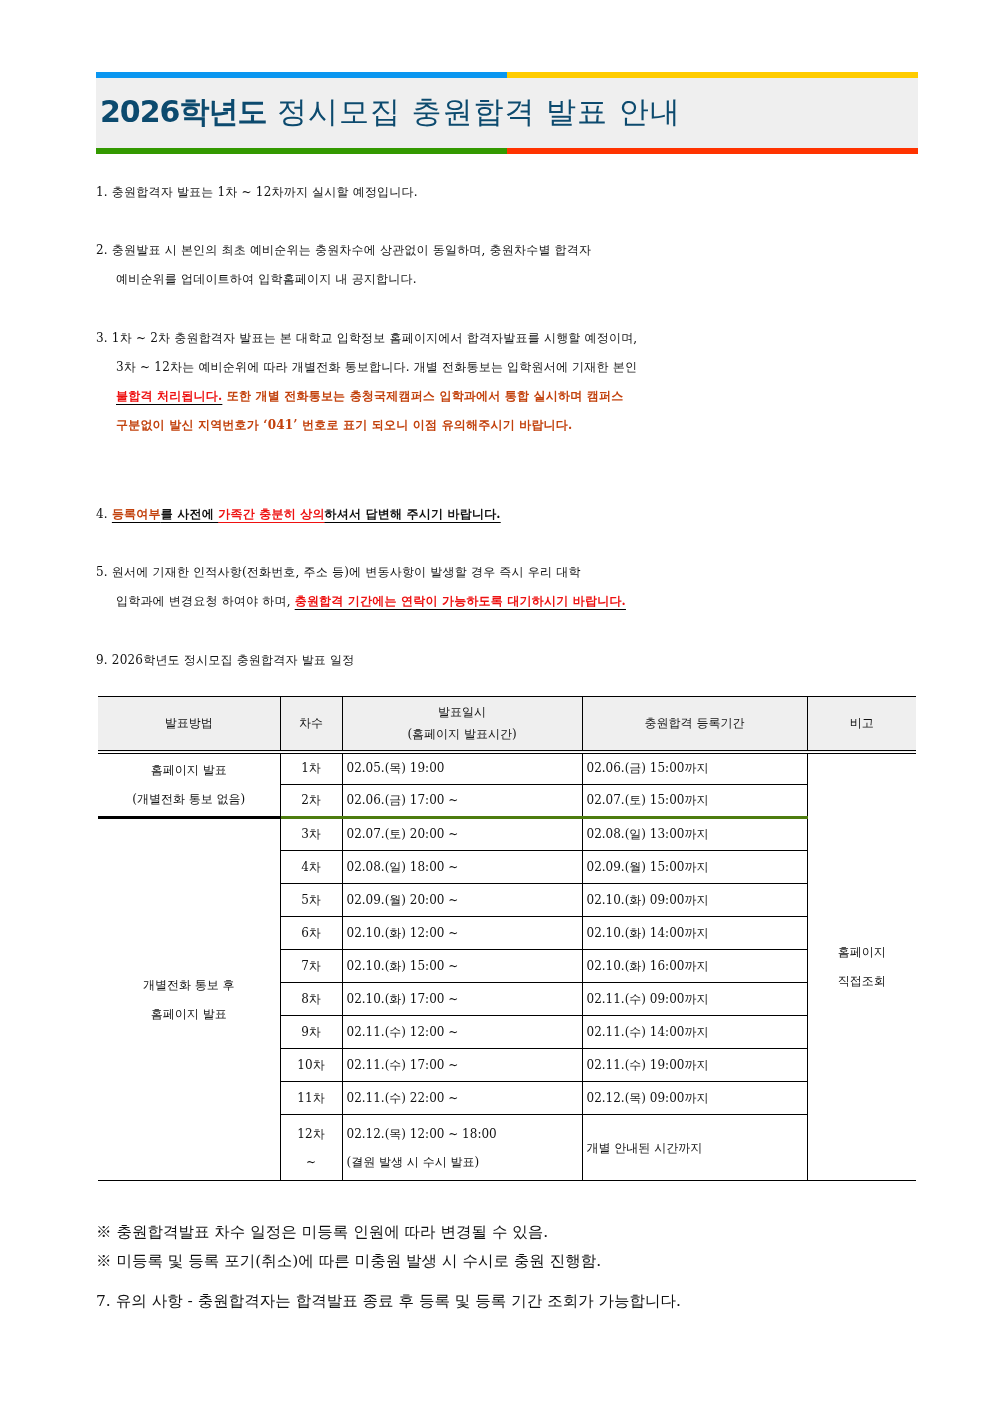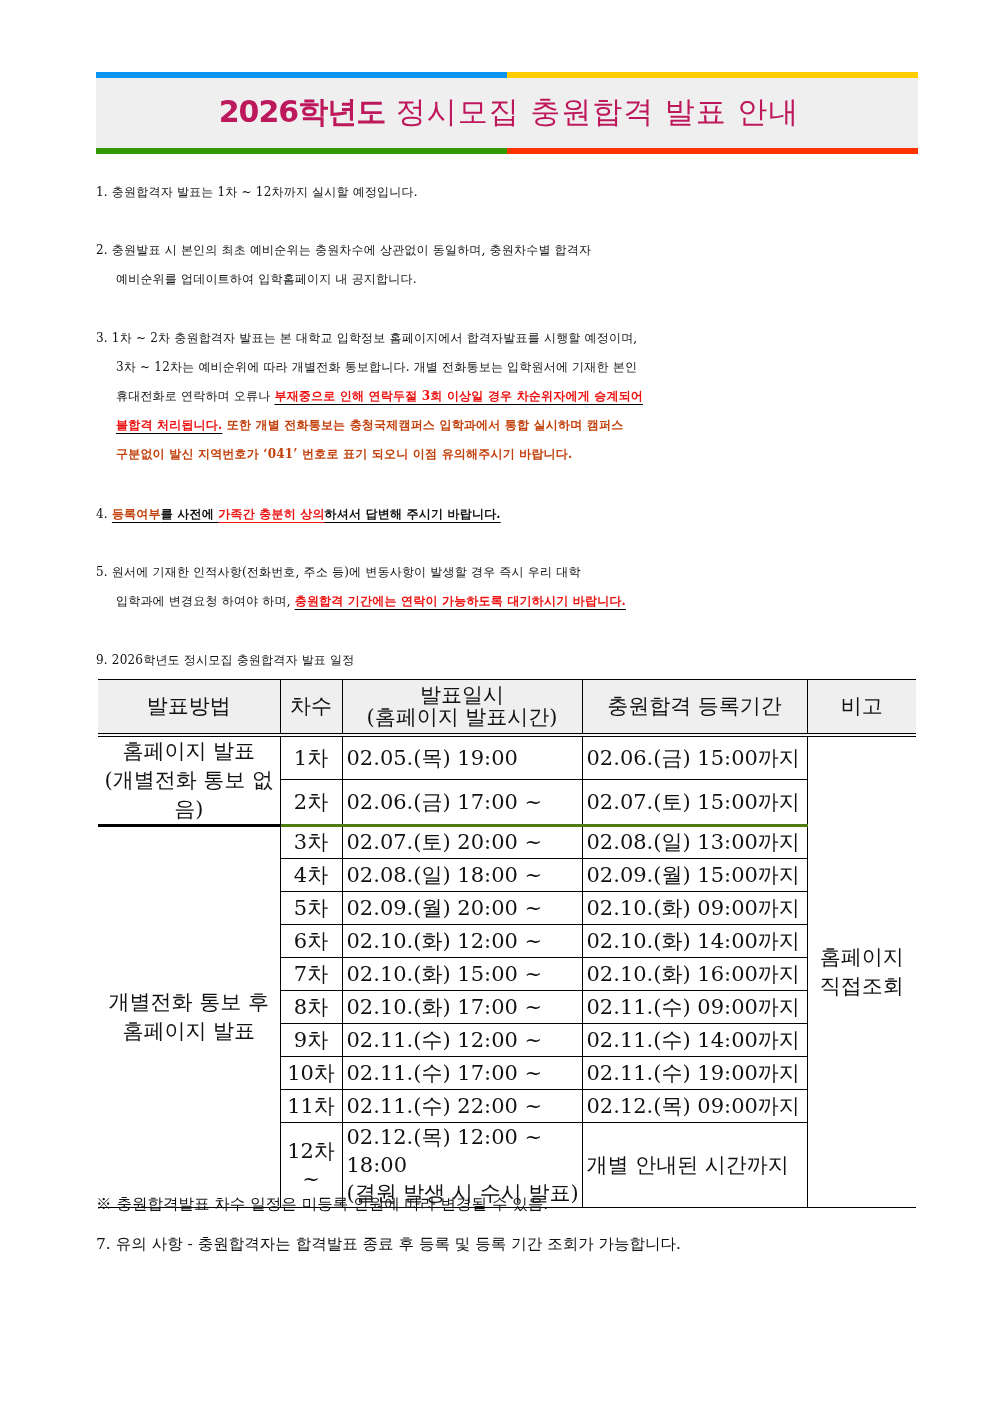--- a/index.html
+++ b/index.html
@@ -11,54 +11,54 @@
   .title-box {
     position: absolute; left: 96px; top: 72px; width: 822px; height: 82px;
     background: #efefef;
   }
   .title-bar { position: absolute; left: 0; height: 6px; width: 50%; }
   .bar-tl { top: 0; left: 0; background: #0a96f0; }
   .bar-tr { top: 0; left: 50%; background: #ffcc00; }
   .bar-bl { bottom: 0; left: 0; background: #339900; }
   .bar-br { bottom: 0; left: 50%; background: #ff3300; }
   .title-text {
-    position: absolute; left: 4px; right: 0; top: 20px; text-align: center;
-    font-size: 30px; line-height: 40px; letter-spacing: 1px; color: #be185d;
+    position: absolute; left: 4px; right: 0; top: 20px; 
+    font-size: 30px; line-height: 40px; letter-spacing: 1px; color: #0c4a6e;
   }
   .title-text .bold {
     font-family: "DejaVu Sans", "Liberation Sans", sans-serif; font-weight: bold; letter-spacing: -1px;
   }
   .para {
     position: absolute; left: 96px; width: 830px;
     font-size: 12px; line-height: 29px; letter-spacing: 0.2px;
   }
   .para .indent { padding-left: 20px; display: block; }
   .red { color: #ee1111; text-decoration: underline; }
   .blue { color: #c2410c; }
   .b { font-weight: bold; }
   .ul { text-decoration: underline; text-decoration-color: #000; text-underline-offset: 4px; }
 
   table.sched {
-    position: absolute; left: 98px; top: 679px; width: 818px;
-    border-collapse: collapse; font-size: 21px;
+    position: absolute; left: 98px; top: 696px; width: 818px;
+    border-collapse: collapse; font-size: 12px;
   }
   table.sched td, table.sched th {
     border: 1.5px solid #000; padding: 0; text-align: center; font-weight: normal;
     height: 33px; box-sizing: border-box;
   }
   table.sched th { background: #efefef; height: 55px; line-height: 22px; border-bottom: 4px double #000; }
   table.sched tr > :first-child { border-left: none; }
   table.sched tr > :last-child { border-right: none; }
   table.sched td.left { text-align: left; padding-left: 4px; }
   table.sched td.method { line-height: 29px; }
   table.sched tr.grp-end td { border-bottom: 3px solid #4d7c0f; }
   table.sched td.remark { border-bottom: 1.5px solid #000; line-height: 29px; }
   table.sched tr.last td { height: 66px; line-height: 28px; }
   .notes {
-    position: absolute; left: 96px; top: 1190px; font-size: 15.5px; line-height: 29px;
+    position: absolute; left: 96px; top: 1218px; font-size: 15.5px; line-height: 29px;
   }
 </style>
 </head>
 <body>
 
 <div class="title-box">
   <div class="title-bar bar-tl"></div>
   <div class="title-bar bar-tr"></div>
   <div class="title-text">
     <span class="bold">2026학년도</span>
@@ -73,21 +73,20 @@
 </div>
 
 <div class="para" style="top:236px;">
   <span>2. 충원발표 시 본인의 최초 예비순위는 충원차수에 상관없이 동일하며, 충원차수별 합격자</span>
   <span class="indent">예비순위를 업데이트하여 입학홈페이지 내 공지합니다.</span>
 </div>
 
 <div class="para" style="top:324px;">
   <span>3. 1차 ~ 2차 충원합격자 발표는 본 대학교 입학정보 홈페이지에서 합격자발표를 시행할 예정이며,</span>
   <span class="indent">3차 ~ 12차는 예비순위에 따라 개별전화 통보합니다. 개별 전화통보는 입학원서에 기재한 본인</span>
-  <span class="indent"><span>휴대전화로 연락하며 오류나 </span><span class="red b ul">부재중으로 인해 연락두절 3회 이상일 경우 차순위자에게 승계되어</span></span>
   <span class="indent"><span class="red b ul">불합격 처리됩니다.</span><span class="blue b"> 또한 개별 전화통보는 충청국제캠퍼스 입학과에서 통합 실시하며 캠퍼스</span></span>
   <span class="indent blue b">구분없이 발신 지역번호가 ‘041’ 번호로 표기 되오니 이점 유의해주시기 바랍니다.</span>
 </div>
 
 <div class="para" style="top:500px;">
   <span>4. </span><span class="ul b"><span class="blue">등록여부</span><span>를 사전에 </span><span class="red">가족간 충분히 상의</span><span>하셔서 답변해 주시기 바랍니다.</span></span>
 </div>
 
 <div class="para" style="top:558px;">
   <span>5. 원서에 기재한 인적사항(전화번호, 주소 등)에 변동사항이 발생할 경우 즉시 우리 대학</span>
@@ -175,14 +174,15 @@
   <tr class="last">
     <td><span>12차</span><br><span>~</span></td>
     <td class="left"><span>02.12.(목) 12:00 ~ 18:00</span><br><span>(결원 발생 시 수시 발표)</span></td>
     <td class="left">개별 안내된 시간까지</td>
   </tr>
 </tbody>
   </table>
 
 <div class="notes">
   <div>※ 충원합격발표 차수 일정은 미등록 인원에 따라 변경될 수 있음.</div>
+  <div>※ 미등록 및 등록 포기(취소)에 따른 미충원 발생 시 수시로 충원 진행함.</div>
   <div style="margin-top:11px;">7. 유의 사항 - 충원합격자는 합격발표 종료 후 등록 및 등록 기간 조회가 가능합니다.</div>
 </div>
 
 </body></html>

